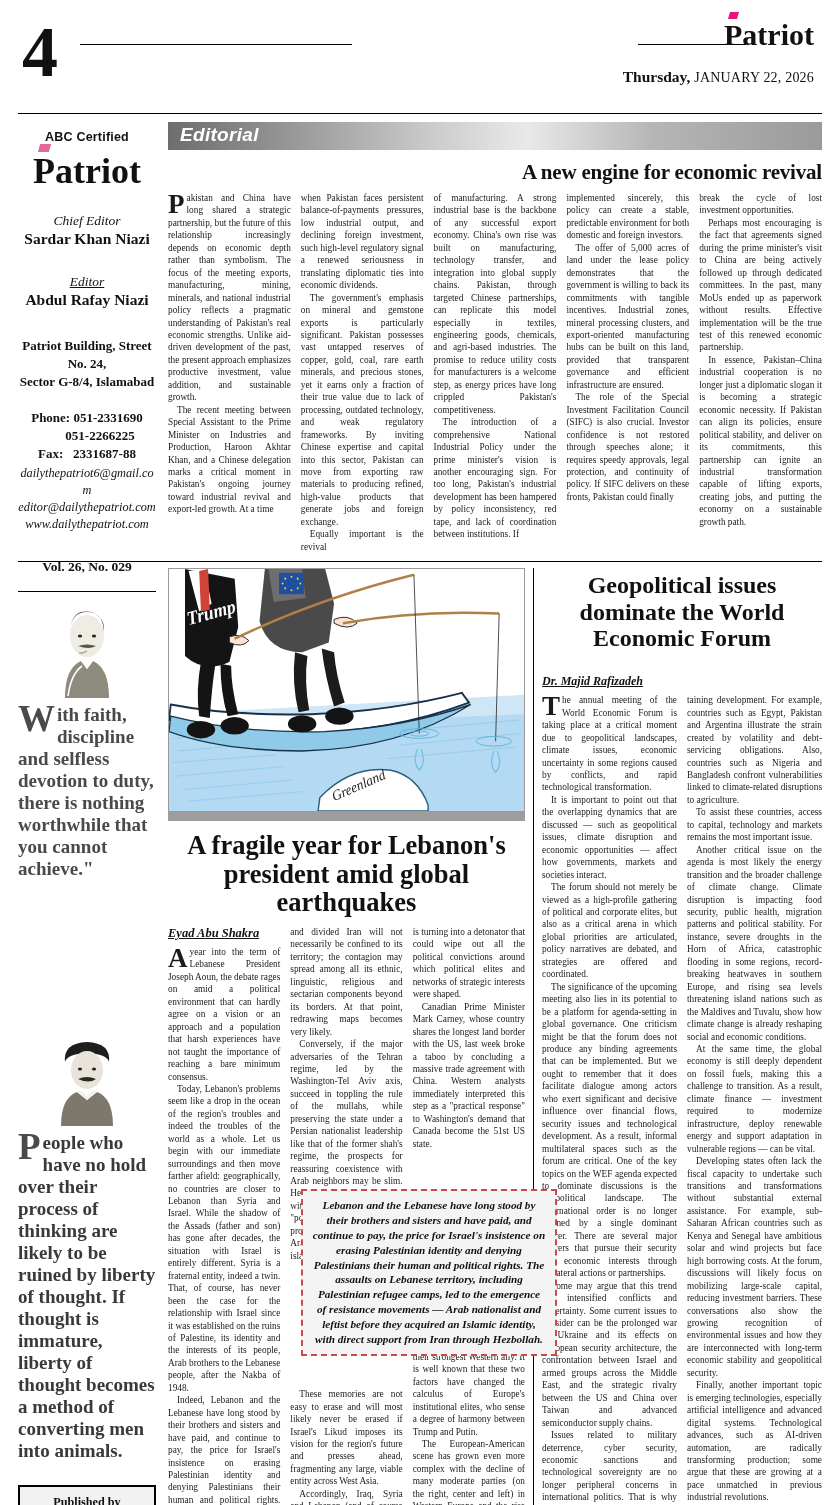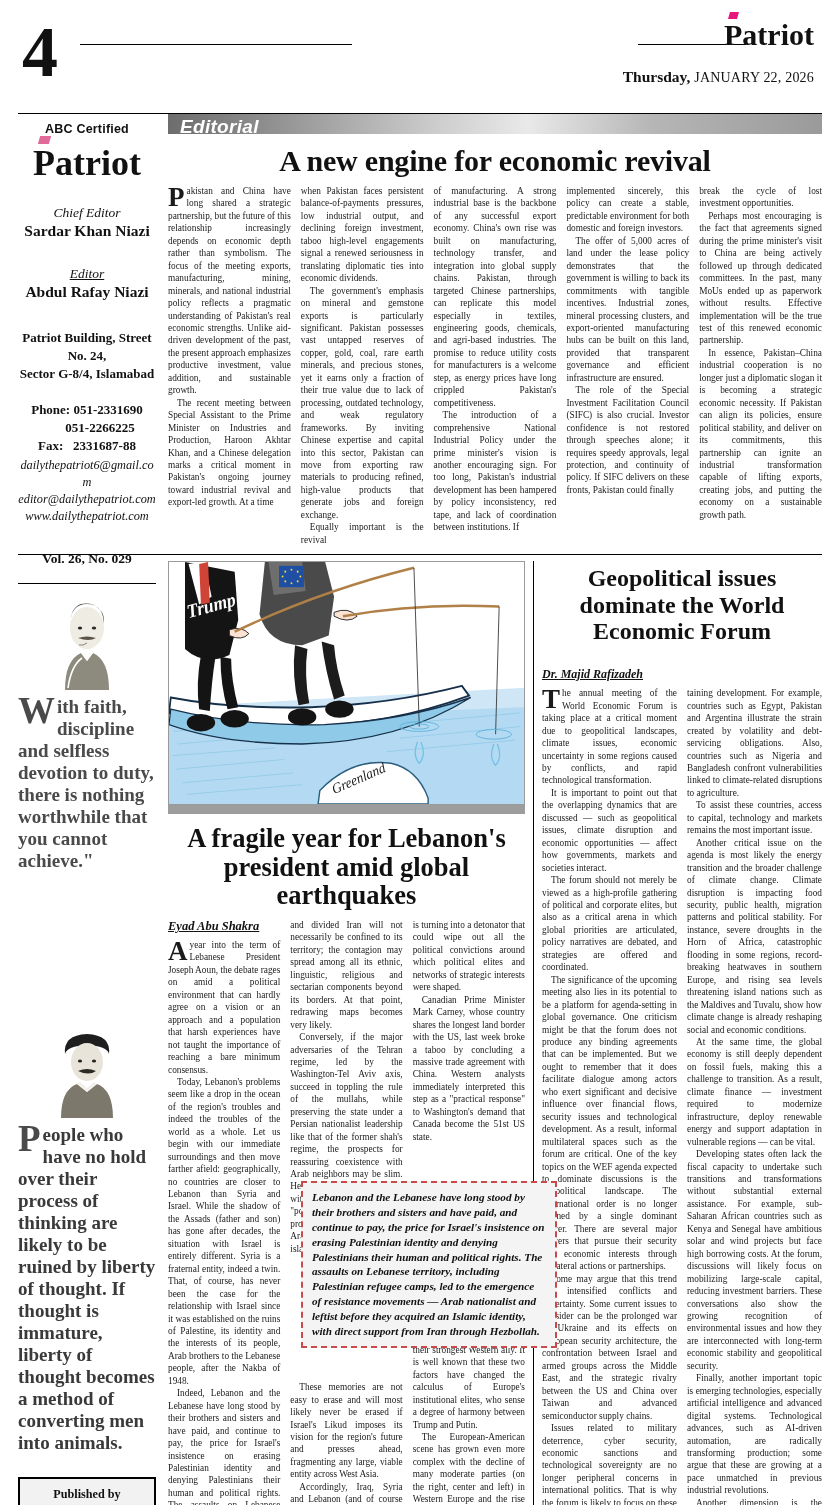--- a/index.html
+++ b/index.html
@@ -220,39 +220,39 @@
     line-height: 1.42;
     background: #f2f2f2;
     margin-top: 10px;
   }
 
   
   .editorial-area {
     margin-left: 150px;
   }
   .editorial-bar {
-    height: 20px;
+    height: 28px;
     background: linear-gradient(90deg, #6d6d6d 0%, #8c8c8c 14%, #cfcfcf 42%, #e9e9e9 55%, #b6b6b6 74%, #9a9a9a 100%);
     position: relative;
-    margin-top: 0;
+    margin-top: 8px;
   }
   .editorial-bar .label {
     font-family: "Liberation Sans", sans-serif;
     font-style: italic;
     font-weight: 700;
     color: #fff;
     font-size: 19px;
     position: absolute;
     left: 12px;
     top: 2px;
     letter-spacing: .3px;
   }
   .editorial-headline {
-    text-align: center;
-    font-size: 30px;
+    text-align: right;
+    font-size: 21px;
     font-weight: 700;
     margin: 10px 0 7px 0;
     letter-spacing: -0.2px;
   }
 
   
   .cols { display: flex; gap: 10px; }
   .col { flex: 1 1 0; min-width: 0; }
   p.body {
     font-size: 9.3px;
@@ -306,20 +306,21 @@
     font-size: 12.5px;
     text-decoration: underline;
     margin: 0 0 5px 0;
   }
 
   
   .pullquote {
     border: 2px dashed #c94a4a;
     background: #f4f4f4;
     padding: 7px 9px;
+    text-align: center;
     font-style: italic;
     font-weight: 700;
     font-size: 11.2px;
     line-height: 1.33;
     margin: 4px 0 6px 0;
   }
 
   
   .geo-headline {
     text-align: center;
@@ -418,21 +419,21 @@
       <div class="editorial-bar">
         <span class="label">Editorial</span>
       </div>
       <h1 class="editorial-headline">A new engine for economic revival</h1>
       <div class="cols">
         <div class="col">
           <p class="body first"><span class="dropcap">P</span><span>akistan and China have long shared a strategic partnership, but the future of this relationship increasingly depends on economic depth rather than symbolism. The focus of the meeting exports, manufacturing, mining, minerals, and national industrial policy reflects a pragmatic understanding of Pakistan's real economic strengths. Unlike aid-driven development of the past, the present approach emphasizes productive investment, value addition, and sustainable growth.</span></p>
           <p class="body">The recent meeting between Special Assistant to the Prime Minister on Industries and Production, Haroon Akhtar Khan, and a Chinese delegation marks a critical moment in Pakistan's ongoing journey toward industrial revival and export-led growth. At a time</p>
         </div>
         <div class="col">
-          <p class="body first">when Pakistan faces persistent balance-of-payments pressures, low industrial output, and declining foreign investment, taboo high-level engagements signal a renewed seriousness in translating diplomatic ties into economic dividends.</p>
+          <p class="body first">when Pakistan faces persistent balance-of-payments pressures, low industrial output, and declining foreign investment, such high-level regulatory signal a renewed seriousness in translating diplomatic ties into economic dividends.</p>
           <p class="body">The government's emphasis on mineral and gemstone exports is particularly significant. Pakistan possesses vast untapped reserves of copper, gold, coal, rare earth minerals, and precious stones, yet it earns only a fraction of their true value due to lack of processing, outdated technology, and weak regulatory frameworks. By inviting Chinese expertise and capital into this sector, Pakistan can move from exporting raw materials to producing refined, high-value products that generate jobs and foreign exchange.</p>
           <p class="body">Equally important is the revival</p>
         </div>
         <div class="col">
           <p class="body first">of manufacturing. A strong industrial base is the backbone of any successful export economy. China's own rise was built on manufacturing, technology transfer, and integration into global supply chains. Pakistan, through targeted Chinese partnerships, can replicate this model especially in textiles, engineering goods, chemicals, and agri-based industries. The promise to reduce utility costs for manufacturers is a welcome step, as energy prices have long crippled Pakistan's competitiveness.</p>
           <p class="body">The introduction of a comprehensive National Industrial Policy under the prime minister's vision is another encouraging sign. For too long, Pakistan's industrial development has been hampered by policy inconsistency, red tape, and lack of coordination between institutions. If</p>
         </div>
         <div class="col">
           <p class="body first">implemented sincerely, this policy can create a stable, predictable environment for both domestic and foreign investors.</p>
           <p class="body">The offer of 5,000 acres of land under the lease policy demonstrates that the government is willing to back its commitments with tangible incentives. Industrial zones, mineral processing clusters, and export-oriented manufacturing hubs can be built on this land, provided that transparent governance and efficient infrastructure are ensured.</p>

